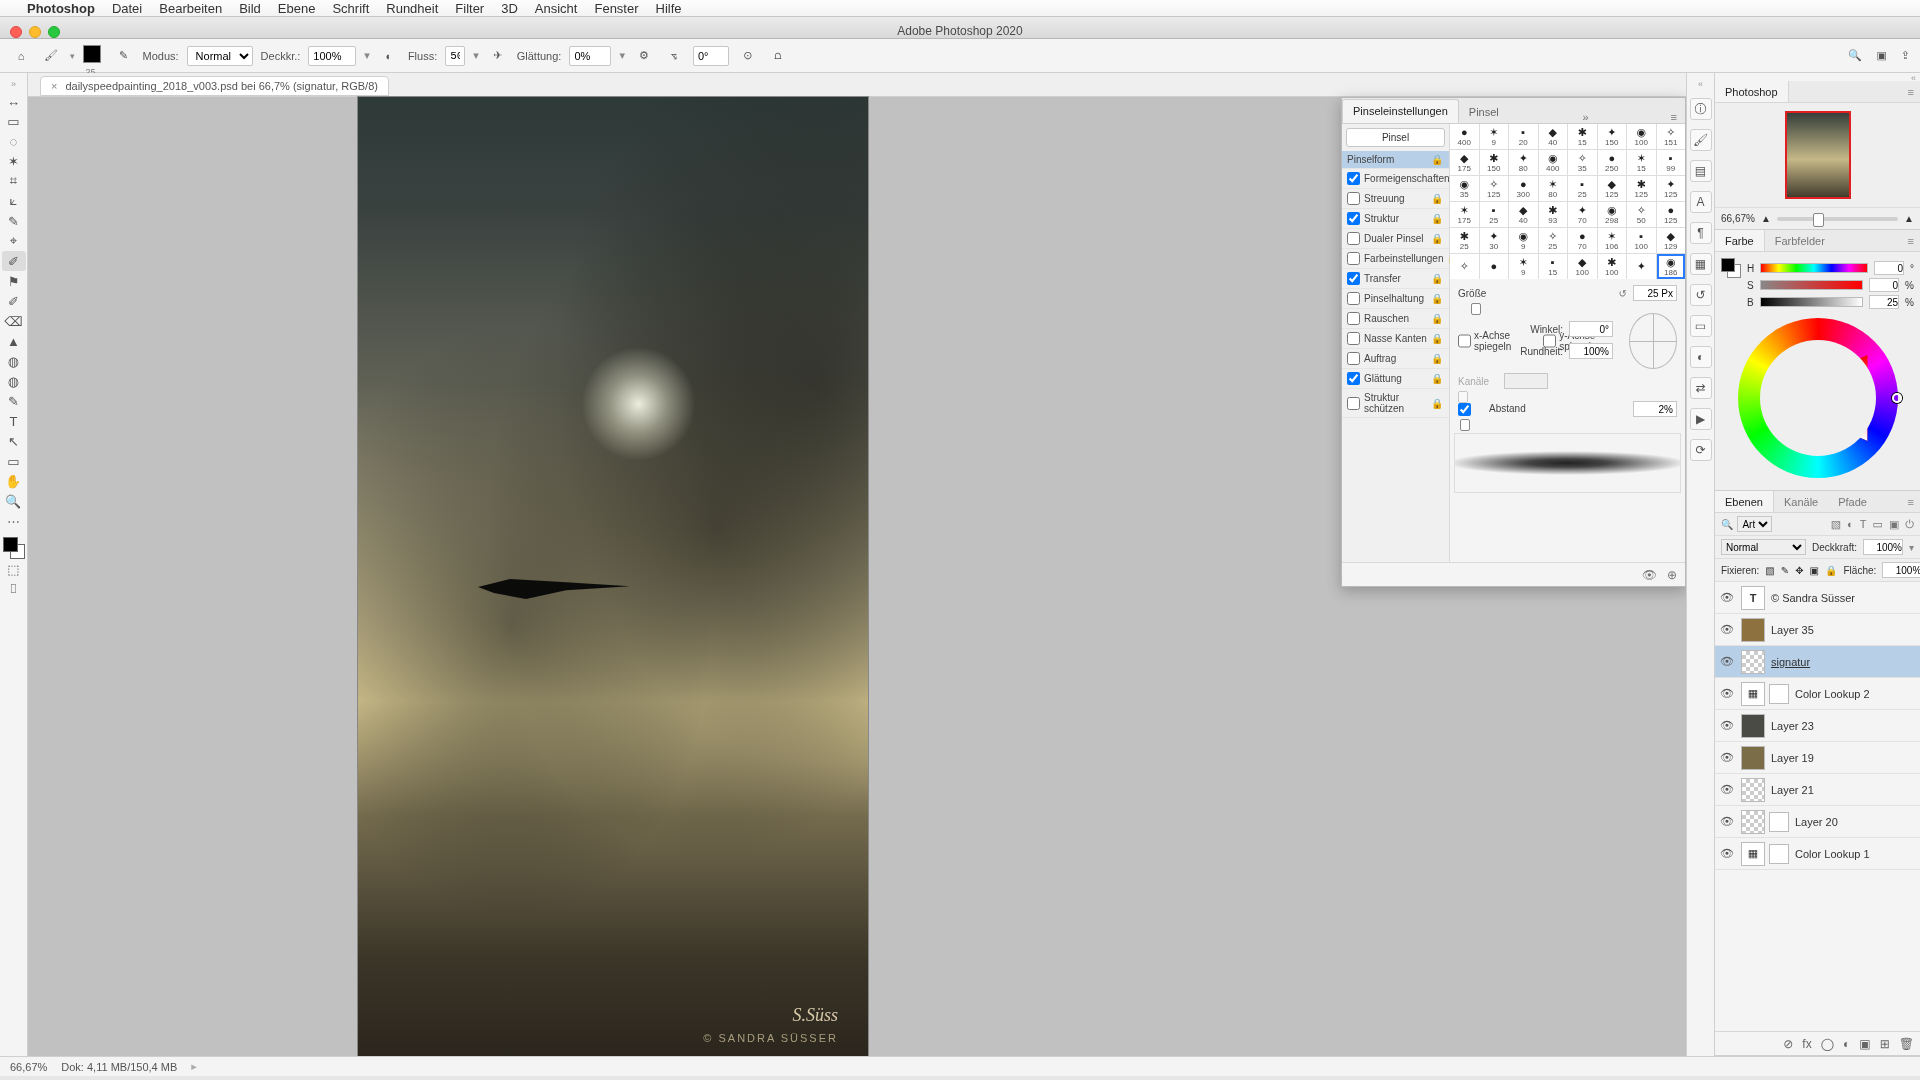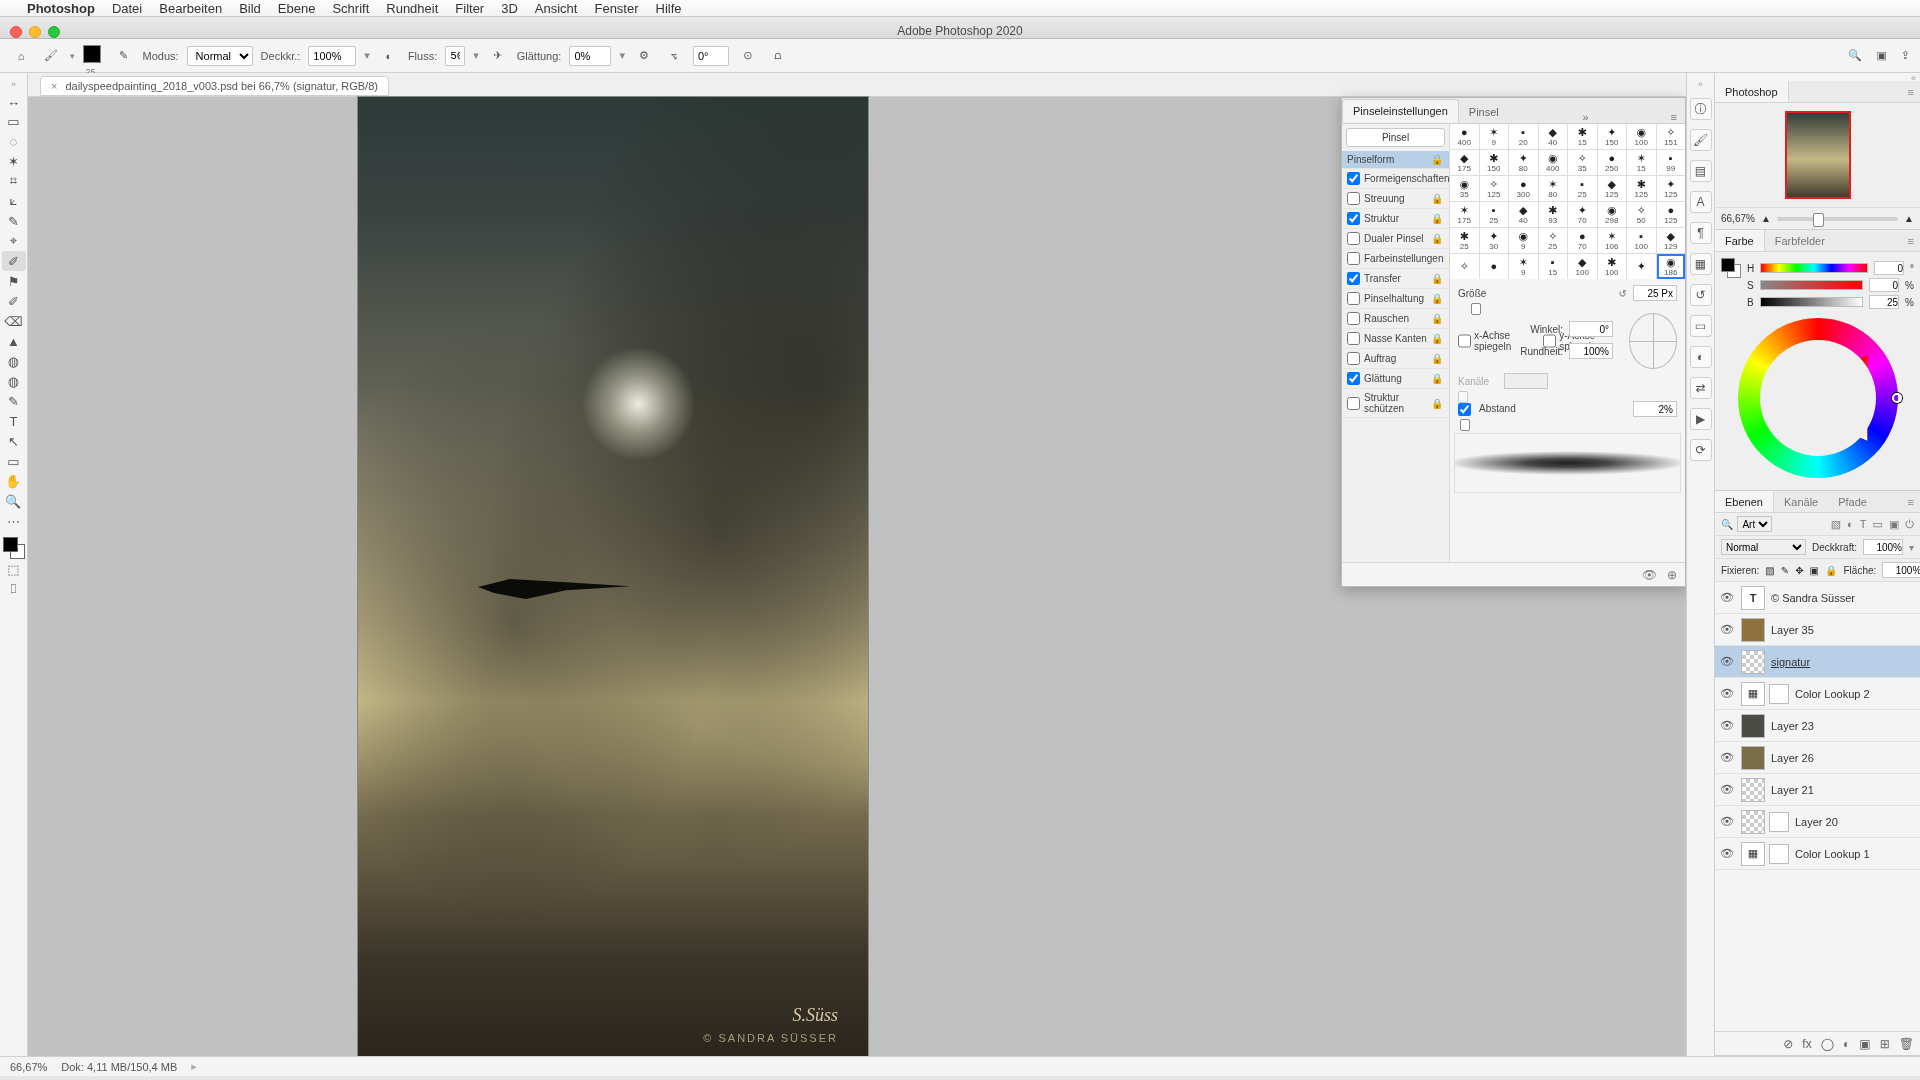--- a/index.html
+++ b/index.html
@@ -542,21 +542,21 @@
               <input type="text" value="100%" style="">
             </div>
             <div class="ctl-row" style="margin-top:8px;color:#aaa">
               <span class="lab">Kanäle</span>
               <input type="text" disabled="" style="background: rgb(238, 238, 238);">
             </div>
             <div class="slider" style="opacity:.4">
                 <div class="knob" style="left:0"></div>
               </div>
             <div class="ctl-row">
-              <label style="display:flex;gap:8px">
+              <label style="display:flex;gap:18px">
                   <input type="checkbox" checked="" style="">
                   <span>Abstand</span>
                 </label>
               <span style="margin-left:auto"></span>
               <input type="text" value="2%" style="">
             </div>
             <div class="slider">
                 <div class="knob" style="left:1%"></div>
               </div>
           </div>
@@ -703,21 +703,21 @@
             <span>Color Lookup 2</span>
           </div>
           <div class="lrow">
             <span class="eye">👁</span>
             <div class="lthumb" style="background:#4b4b45"></div>
             <span>Layer 23</span>
           </div>
           <div class="lrow">
             <span class="eye">👁</span>
             <div class="lthumb" style="background:#7a6d48"></div>
-            <span>Layer 26</span>
+            <span>Layer 19</span>
           </div>
           <div class="lrow">
             <span class="eye">👁</span>
             <div class="lthumb checker"></div>
             <span>Layer 21</span>
           </div>
           <div class="lrow">
             <span class="eye">👁</span>
             <div class="lthumb checker"></div>
             <div class="maskthumb"></div>

